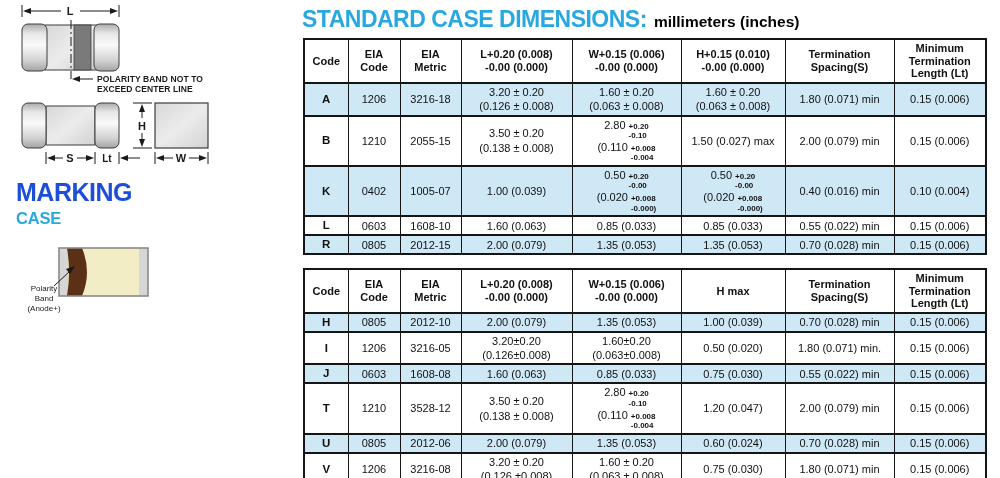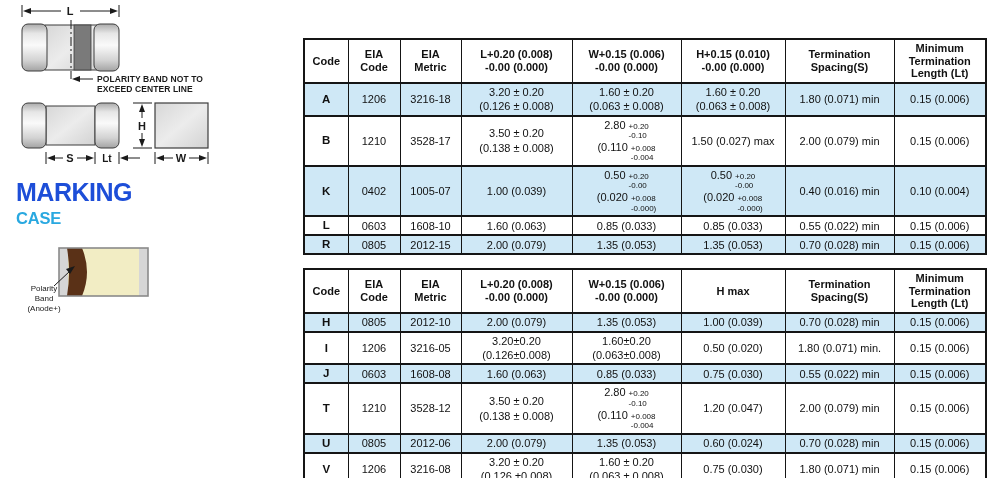--- a/index.html
+++ b/index.html
@@ -16,21 +16,21 @@
   .tblwrap{position:absolute;left:303px;}
   table{border-collapse:collapse;table-layout:fixed;width:682px;background:#fff;border:2px solid #151515;}
   th,td{border:solid #151515;border-width:2px 1px;text-align:center;vertical-align:middle;overflow:hidden;}
   th{font-size:11px;font-weight:bold;line-height:1.15;padding:2px 1px;background:#fff;}
   td{font-size:11px;line-height:1.3;padding:1px 2px;}
   tr.hl td{background:#cfe8f6;}
   td.code{font-weight:bold;font-size:11.5px;}
   .tolwrap{display:flex;flex-direction:column;align-items:center;padding:1px 16px;}
   .tg{display:flex;justify-content:center;align-items:baseline;gap:3px;}
   .tg-main{font-size:11px;line-height:1.1;}
-  .tg-st{display:inline-flex;flex-direction:column;font-size:8px;line-height:1.2;text-align:left;font-weight:normal;}
+  .tg-st{display:inline-flex;flex-direction:column;font-size:8px;line-height:1.2;text-align:left;font-weight:bold;}
 
   
   .marking-title{position:absolute;left:16px;top:178px;font-size:25px;font-weight:bold;color:#1d4ed8;letter-spacing:-0.5px;}
   .marking-cases{position:absolute;left:16px;top:209px;font-size:16.5px;font-weight:bold;color:#29a8e0;line-height:1.17;letter-spacing:-0.2px;white-space:nowrap;}
 
   svg text{font-family:"Liberation Sans", sans-serif;}
   .dimlabel{font-size:11px;font-weight:bold;fill:#1a1a1a;}
   .notetext{font-size:8.5px;font-weight:bold;fill:#1a1a1a;letter-spacing:0.1px;}
   .smalllabel{font-size:8px;fill:#1a1a1a;}
 </style>
@@ -139,20 +139,23 @@
     <rect x="59" y="8" width="89" height="48" fill="none" stroke="#8a8a8a" stroke-width="1.6"></rect>
     <g>
       <line x1="54" y1="46" x2="70" y2="31" stroke="#1a1a1a" stroke-width="1"></line>
       <polygon points="75,26 66,29 70,34" fill="#1a1a1a"></polygon>
     </g>
     <text class="smalllabel" x="44" y="51" text-anchor="middle">Polarity</text>
     <text class="smalllabel" x="44" y="61" text-anchor="middle">Band</text>
     <text class="smalllabel" x="44" y="71" text-anchor="middle">(Anode+)</text>
   </svg>
 
+  <div class="sec-head" style="top:6px">
+    <span class="t1">STANDARD CASE DIMENSIONS:</span><span class="t2">millimeters (inches)</span>
+  </div>
   <div class="tblwrap" style="top:38px" id="table1">
       <table>
         <colgroup>
           <col style="width: 44px;">
           <col style="width: 52px;">
           <col style="width: 61px;">
           <col style="width: 111px;">
           <col style="width: 109px;">
           <col style="width: 104px;">
           <col style="width: 109px;">
@@ -210,21 +213,21 @@
             <td>
               <div>1.60 ± 0.20</div>
               <div>(0.063 ± 0.008)</div>
             </td>
             <td>1.80 (0.071) min</td>
             <td>0.15 (0.006)</td>
           </tr>
           <tr>
             <td class="code">B</td>
             <td>1210</td>
-            <td>3528-17</td>
+            <td>2055-15</td>
             <td>
               <div>3.50 ± 0.20</div>
               <div>(0.138 ± 0.008)</div>
             </td>
             <td>
               <div class="tolwrap">
                 <div class="tg">
                   <span class="tg-main">2.80</span>
                   <span class="tg-st">
                     <span>+0.20</span>

